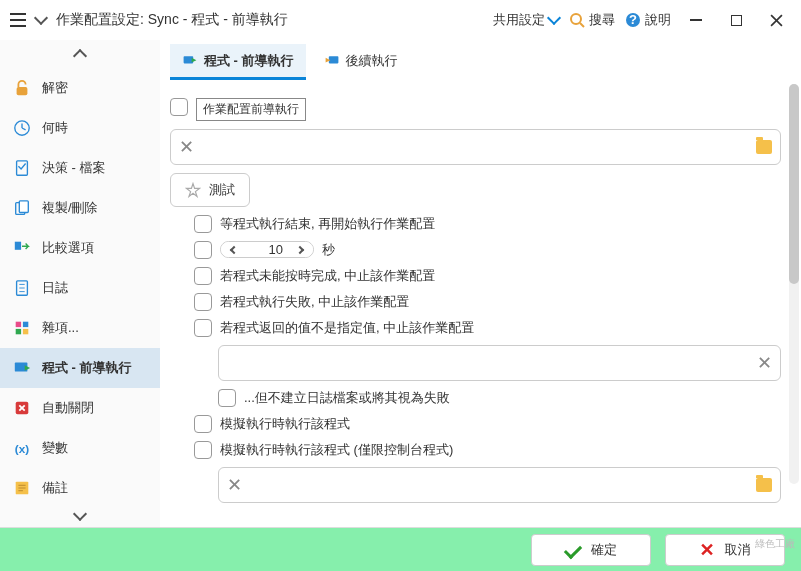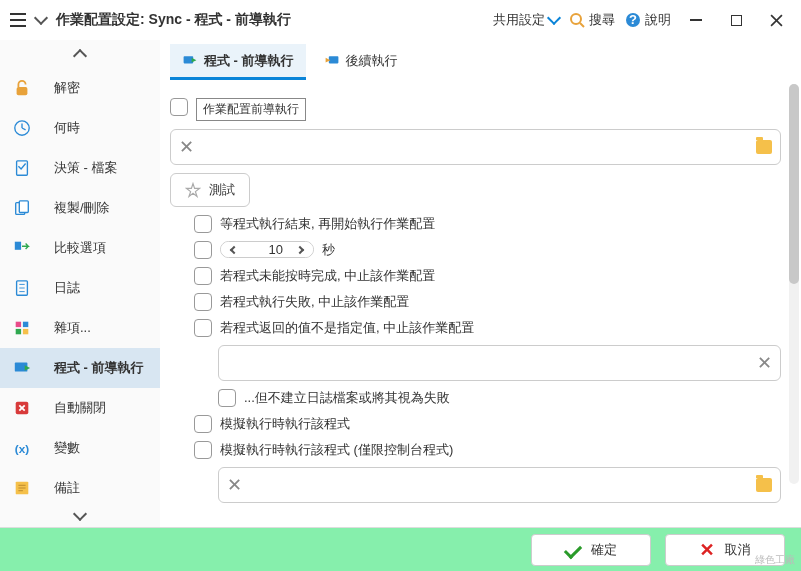--- a/index.html
+++ b/index.html
@@ -5,30 +5,30 @@
 *{box-sizing:border-box;margin:0;padding:0;font-family:"Microsoft JhengHei","PingFang TC",sans-serif;font-size:13px;color:#333}
 body{width:801px;height:571px;background:#fff;position:relative;overflow:hidden}
 .titlebar{height:40px;display:flex;align-items:center;padding:0 10px;gap:10px}
 .hamburger{width:16px;height:14px;display:flex;flex-direction:column;justify-content:space-between;cursor:pointer}
 .hamburger div{height:2px;background:#333}
 .chev{width:10px;height:10px;border:solid #555;border-width:0 2px 2px 0;display:inline-block}
 .chev.down{transform:rotate(45deg);margin-bottom:4px}
 .chev.up{transform:rotate(-135deg);margin-top:4px}
 .chev.left{transform:rotate(135deg)}
 .chev.right{transform:rotate(-45deg)}
-.title{font-weight:bold;font-size:14px}
+.title{font-weight:normal;font-size:14px}
 .titlebar .spacer{flex:1}
 .tlink{display:flex;align-items:center;gap:4px;cursor:pointer;color:#333}
 .ic{width:16px;height:16px;display:inline-flex;align-items:center;justify-content:center}
 .winbtn{width:30px;height:30px;display:flex;align-items:center;justify-content:center;cursor:pointer}
 .body{display:flex;height:490px}
 .sidebar{width:160px;background:#fafafa;display:flex;flex-direction:column;overflow:hidden}
 .sb-arrow{height:28px;display:flex;align-items:center;justify-content:center;cursor:pointer}
 .sb-items{flex:1;overflow:hidden}
-.sb-item{height:40px;display:flex;align-items:center;gap:22px;padding:0 12px;cursor:pointer}
+.sb-item{height:40px;display:flex;align-items:center;gap:10px;padding:0 12px;cursor:pointer}
 .sb-item.active{background:#d8e6f2;font-weight:bold}
 .sb-ic{width:20px;height:20px;display:flex;align-items:center;justify-content:center}
 .main{flex:1;display:flex;flex-direction:column;position:relative}
 .tabs{height:40px;display:flex;align-items:flex-end;padding:0 10px;gap:6px}
 .tab{height:36px;display:flex;align-items:center;gap:6px;padding:0 12px;cursor:pointer;border-bottom:3px solid transparent}
 .tab.active{border-bottom:3px solid #0a84d8;font-weight:bold;background:#eaf3fa}
 .content{flex:1;overflow-y:auto;padding:10px 20px 10px 10px}
 .row{display:flex;align-items:flex-start;gap:8px;margin:8px 0}
 .row.indent{margin-left:24px}
 .row.indent2{margin-left:48px}
@@ -43,21 +43,21 @@
 .star{width:16px;height:16px}
 .spin{display:inline-flex;align-items:center;border:1px solid #ccc;border-radius:16px;height:17px;overflow:hidden}
 .spin button{width:26px;height:26px;border:none;background:#fff;cursor:pointer;display:flex;align-items:center;justify-content:center}
 .spin input{width:40px;text-align:right;border:none;outline:none;padding:0 4px}
 .footer{height:44px;border-top:1px solid #ddd;display:flex;align-items:center;justify-content:flex-end;gap:14px;padding:0 16px;position:absolute;bottom:0;left:0;right:0;background:#86efac}
 .btn{height:32px;min-width:120px;border:1px solid #ccc;border-radius:4px;display:flex;align-items:center;justify-content:center;gap:10px;cursor:pointer;background:#fff}
 .check{width:16px;height:10px;border:solid #2a9b2a;border-width:0 0 3px 3px;transform:rotate(-45deg)}
 .xmark{font-size:18px;color:#d22;font-weight:bold}
 .scrollbar{position:absolute;right:2px;top:44px;width:10px;height:400px;background:#f1f1f1;border-radius:5px}
 .scrollthumb{width:100%;height:200px;background:#c8c8c8;border-radius:5px}
-.watermark{position:absolute;right:6px;bottom:4px;font-size:10px;color:#bbb}
+.watermark{position:absolute;right:6px;bottom:20px;font-size:10px;color:#bbb}
 </style>
 </head>
 <body>
 
 <div class="titlebar">
   <div class="hamburger">
       <div></div>
       <div></div>
       <div></div>
     </div>

